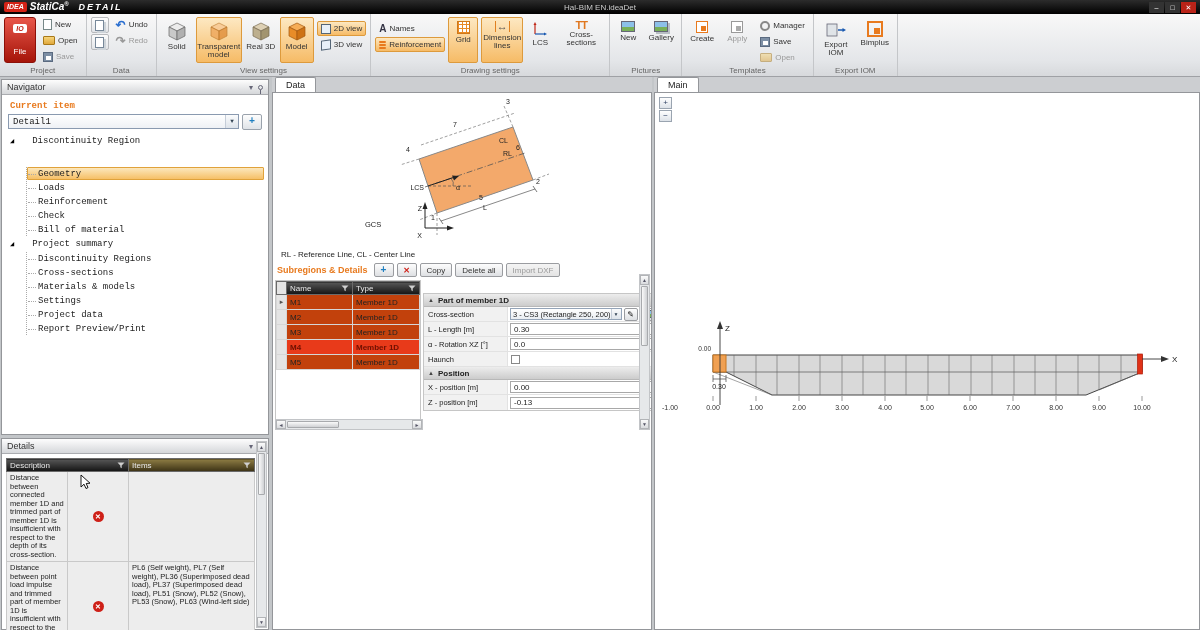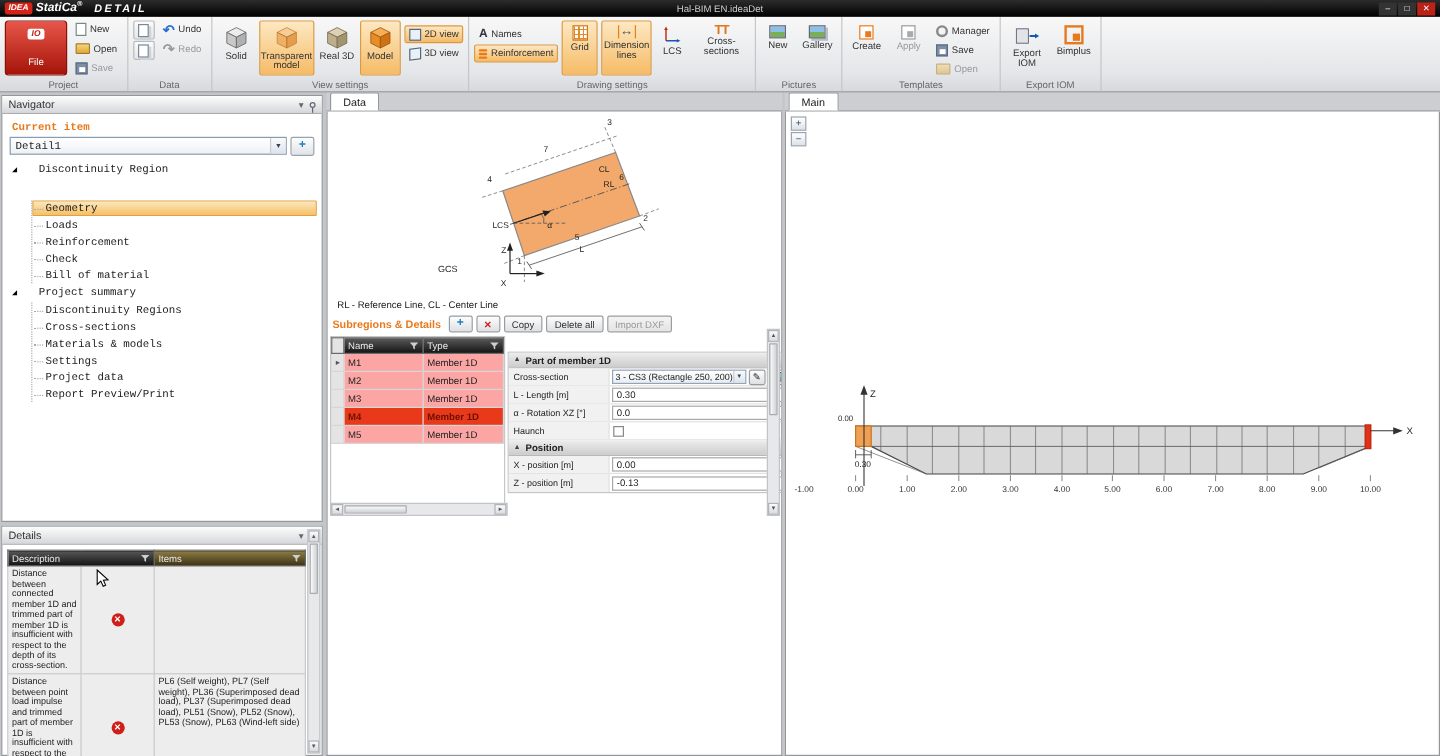--- a/index.html
+++ b/index.html
@@ -22,21 +22,21 @@
   .ribbon { position:absolute; top:14px; left:0; right:0; height:63px; background:linear-gradient(#f8f8f8,#e4e6e9 75%,#d7d9dc); border-bottom:1px solid #9fa1a5; display:flex; z-index:10; }
   .rgroup { position:relative; border-right:1px solid #c4c6c9; padding:3px 4px 11px 4px; display:flex; align-items:flex-start; gap:3px; }
   .rgroup-label { position:absolute; bottom:0; left:0; right:0; text-align:center; font-size:8px; color:#666; height:10px; }
   .bigbtn { height:46px; display:flex; flex-direction:column; align-items:center; padding-top:3px; gap:2px; border:1px solid transparent; border-radius:2px; font-size:8px; text-align:center; line-height:8px; color:#333; }
   .bigbtn.on { background:linear-gradient(#fde8c2,#f6bb66); border-color:#dd9a3c; }
   .smallbtn { display:flex; align-items:center; gap:3px; height:15px; padding:0 3px; font-size:8px; color:#333; border:1px solid transparent; border-radius:2px; }
   .smallbtn.on { background:linear-gradient(#fde8c2,#f6bb66); border-color:#dd9a3c; }
   .smallbtn.dis, .bigbtn.dis { color:#999; }
   .stack { display:flex; flex-direction:column; gap:1px; }
   .iconbtn { width:18px; height:16px; border:1px solid #b8babd; border-radius:2px; background:linear-gradient(#fcfcfc,#e3e5e8); display:flex; align-items:center; justify-content:center; }
-  .file-btn { width:52px; height:46px; background:linear-gradient(#e8564a,#a51408); border:1px solid #8c1008; border-radius:3px; display:flex; flex-direction:column; align-items:center; justify-content:center; gap:14px; color:#fff; font-size:8px; }
+  .file-btn { width:32px; height:46px; background:linear-gradient(#e8564a,#a51408); border:1px solid #8c1008; border-radius:3px; display:flex; flex-direction:column; align-items:center; justify-content:center; gap:14px; color:#fff; font-size:8px; }
   .filelogo { background:#fff; color:#c01d10; font-weight:bold; font-style:italic; font-size:7px; padding:1px 3px; border-radius:2px; }
   .ic-page { width:9px; height:11px; background:#fff; border:1px solid #788; display:inline-block; }
   .ic-folder { width:12px; height:9px; background:linear-gradient(#f6d47a,#e0a83c); border:1px solid #a87818; display:inline-block; border-radius:1px; }
   .ic-floppy { width:10px; height:10px; background:#7d8fa5; border:1px solid #5a6a80; display:inline-block; position:relative; }
   .ic-floppy::after { content:""; position:absolute; left:2px; bottom:1px; width:5px; height:4px; background:#fff; }
   .ic-copy { width:9px; height:11px; background:#fff; border:1px solid #789; display:inline-block; box-shadow:2px 2px 0 #cdd3d8; }
   .ic-undo { color:#2a6fd0; font-size:12px; font-weight:bold; line-height:10px; }
   .ic-redo { color:#999; font-size:12px; font-weight:bold; line-height:10px; }
   .ic-sq2d { width:10px; height:10px; border:1px solid #567; background:#e8f0f8; display:inline-block; }
   .ic-grid { width:13px; height:13px; border:1px solid #d07818; background:
@@ -105,21 +105,21 @@
   .subr-bar { display:flex; align-items:center; gap:3px; padding:2px 4px; height:18px; }
   .subr-title { color:#e87a1e; font-weight:bold; font-size:9px; margin-right:3px; }
   .tbtn { height:14px; border:1px solid #9a9ca0; background:linear-gradient(#fdfdfd,#dee0e3); border-radius:2px; font-size:8px; padding:0 6px; display:flex; align-items:center; justify-content:center; color:#333; }
   .tbtn.iconb { width:20px; padding:0; }
   .tbtn.dis { color:#9a9a9a; background:linear-gradient(#f4f4f4,#e4e4e4); }
   .del { color:#cf2018; font-weight:bold; font-size:8px; }
   .subr-cols { display:flex; gap:2px; margin:1px 14px 0 2px; align-items:center; }
   .mtable-wrap { width:146px; border:1px solid #c6c6c6; height:144px; }
   .mtable { border-collapse:collapse; table-layout:fixed; width:144px; }
   .mtable th { height:13px; background:linear-gradient(#565656,#131313); color:#e8e8e8; font-weight:normal; font-size:8px; padding:0 3px; border:1px solid #6a6a6a; text-align:left; }
-  .mtable td { height:15px; border:1px solid #d6d6d6; font-size:8px; padding:0 3px; background:#fca5a5; color:#222; }
+  .mtable td { height:15px; border:1px solid #d6d6d6; font-size:8px; padding:0 3px; background:#c2410c; color:#222; }
   .mtable td.gut, .mtable th.gut { width:10px; background:#e4e4e4; padding:0; text-align:center; color:#555; font-size:7px; }
   tr.sel td { background:#e83a1a; color:#6e1000; font-weight:bold; }
   tr.sel td.gut { background:#e4e4e4; color:#555; font-weight:normal; }
   .props { flex:1; border:1px solid #c6c6c6; }
   .psec { height:13px; background:linear-gradient(#ededed,#cccccc); border-bottom:1px solid #b8b8b8; display:flex; align-items:center; gap:4px; padding:0 4px; font-weight:bold; font-size:8px; }
   .psec .exp2 { font-size:6px; color:#444; }
   .prow { display:flex; height:15px; border-bottom:1px solid #e2e2e2; align-items:center; }
   .plabel { width:84px; background:#f1f1f1; height:100%; display:flex; align-items:center; padding:0 4px; font-size:7.5px; border-right:1px solid #e2e2e2; }
   .pval { flex:1; display:flex; align-items:center; gap:2px; padding:0 2px; height:100%; }
   .pselect { flex:1; height:12px; border:1px solid #94a4b8; background:linear-gradient(#fff,#e9edf2); display:flex; align-items:center; font-size:7.5px; padding-left:2px; overflow:hidden; white-space:nowrap; }

